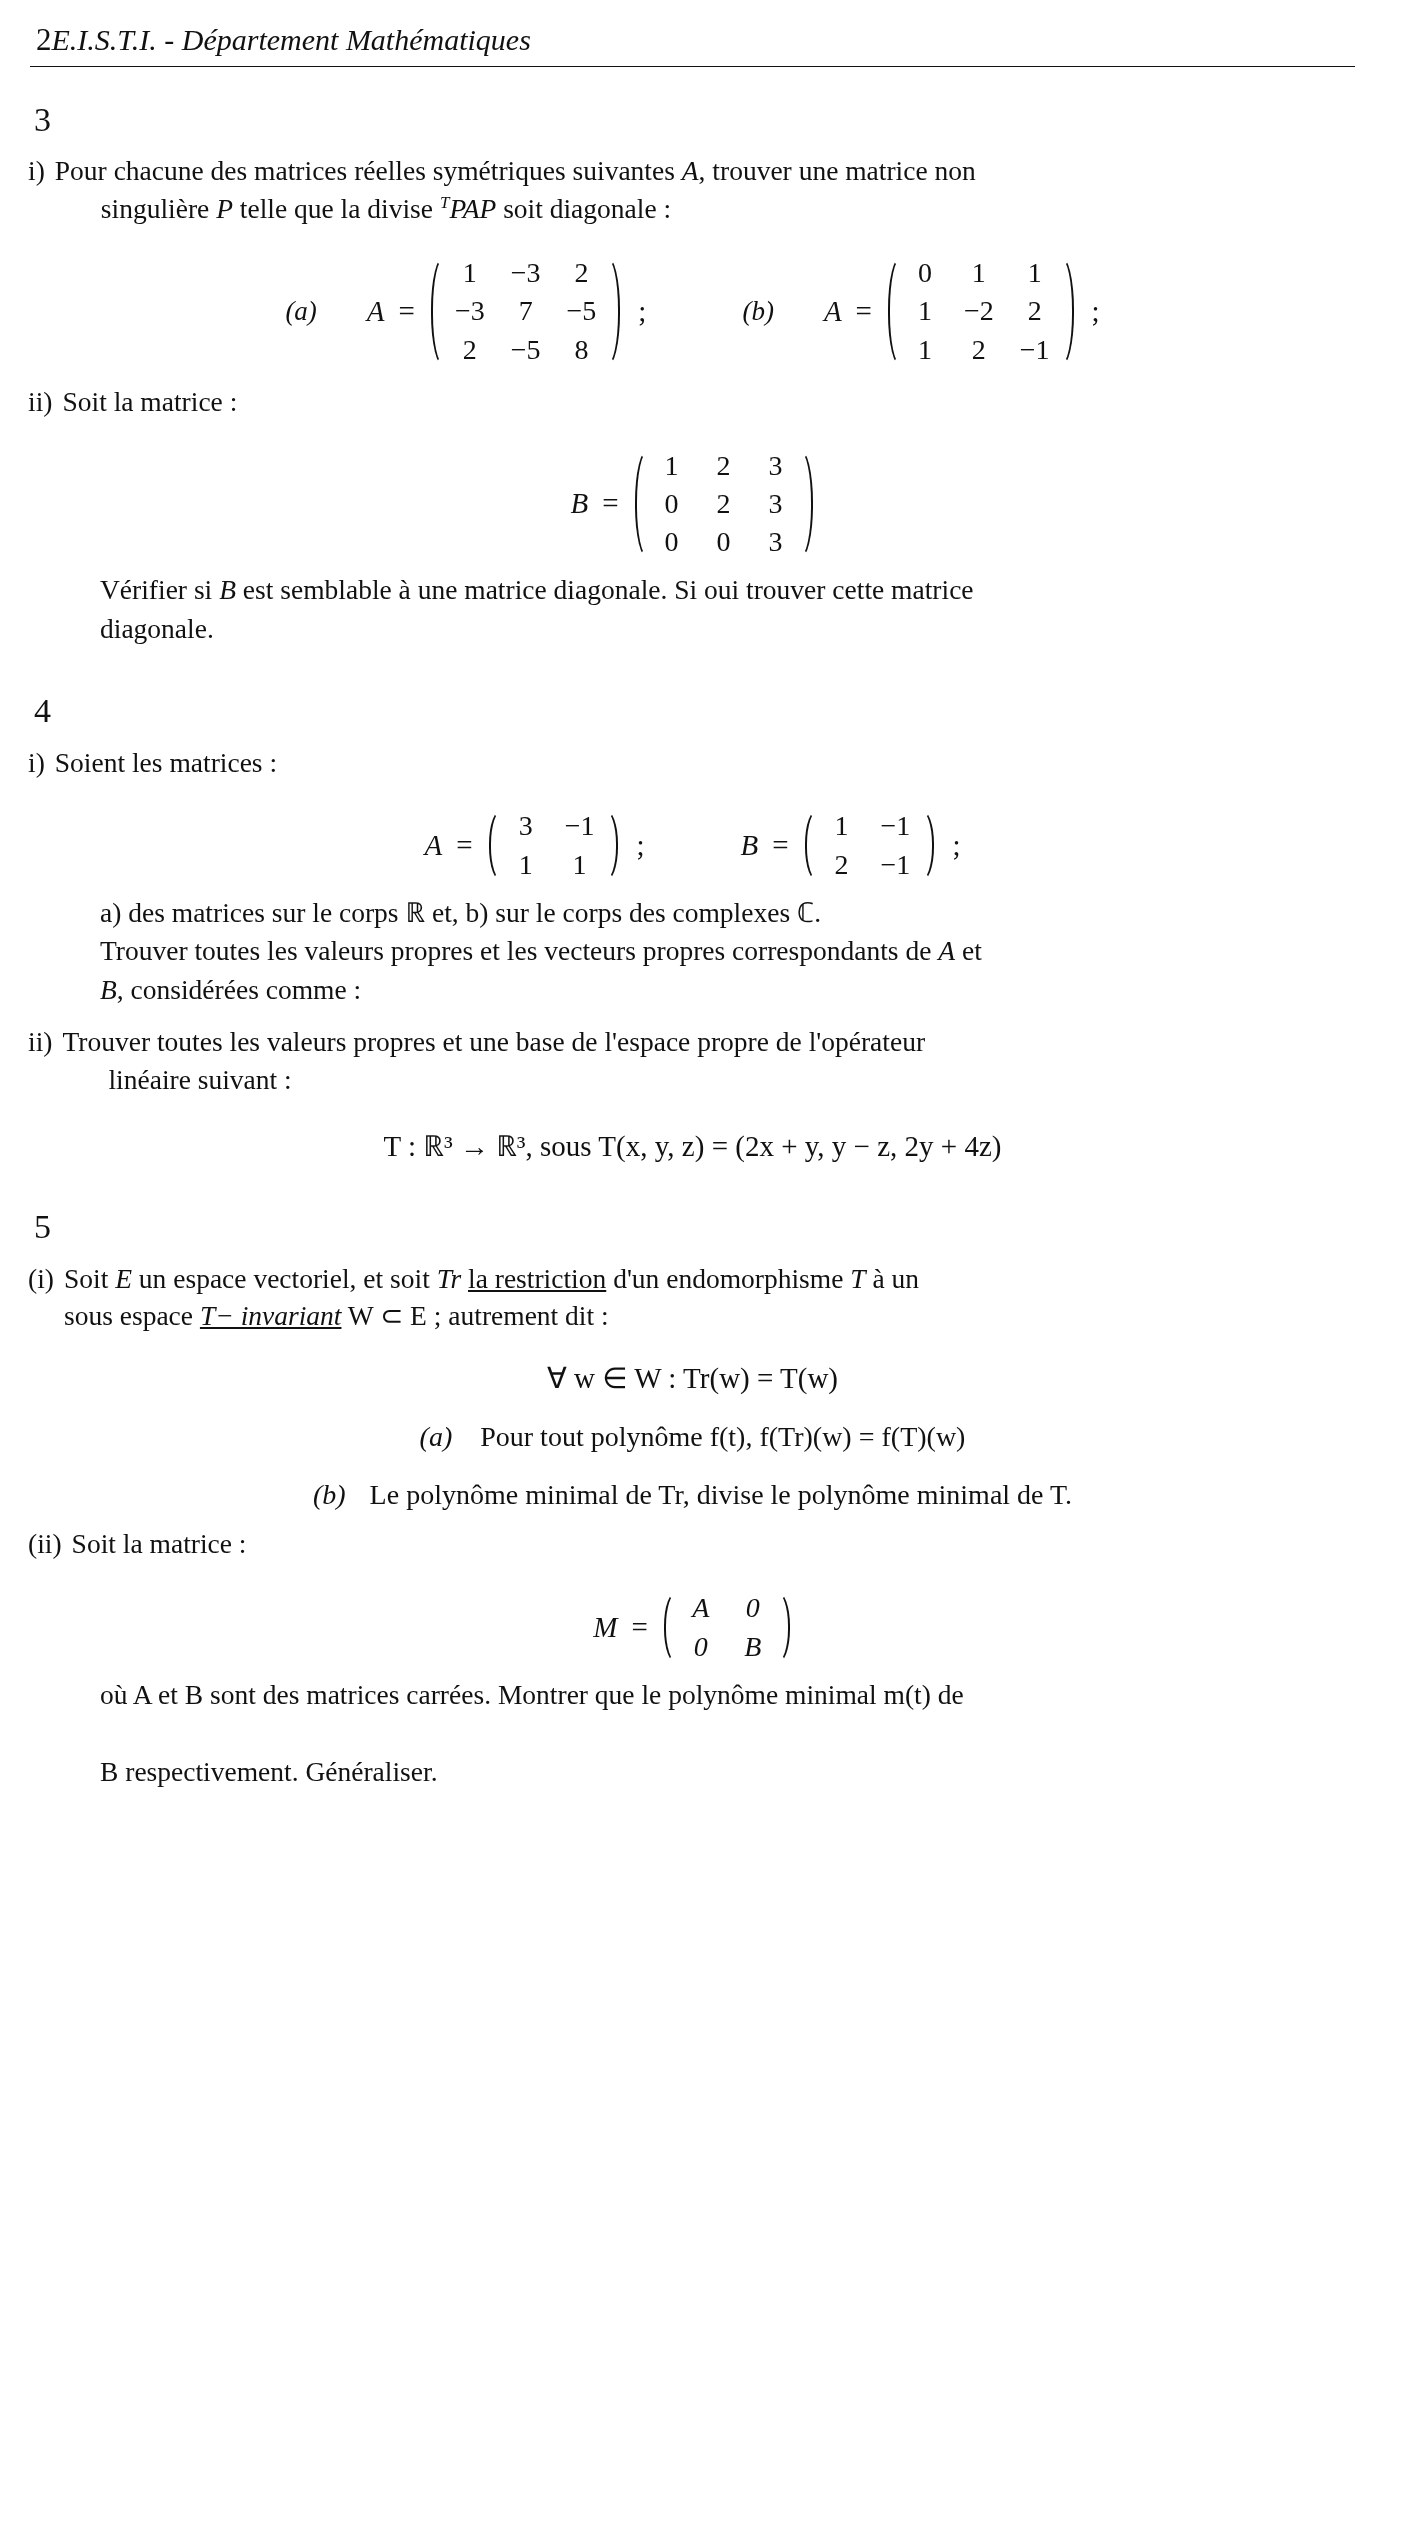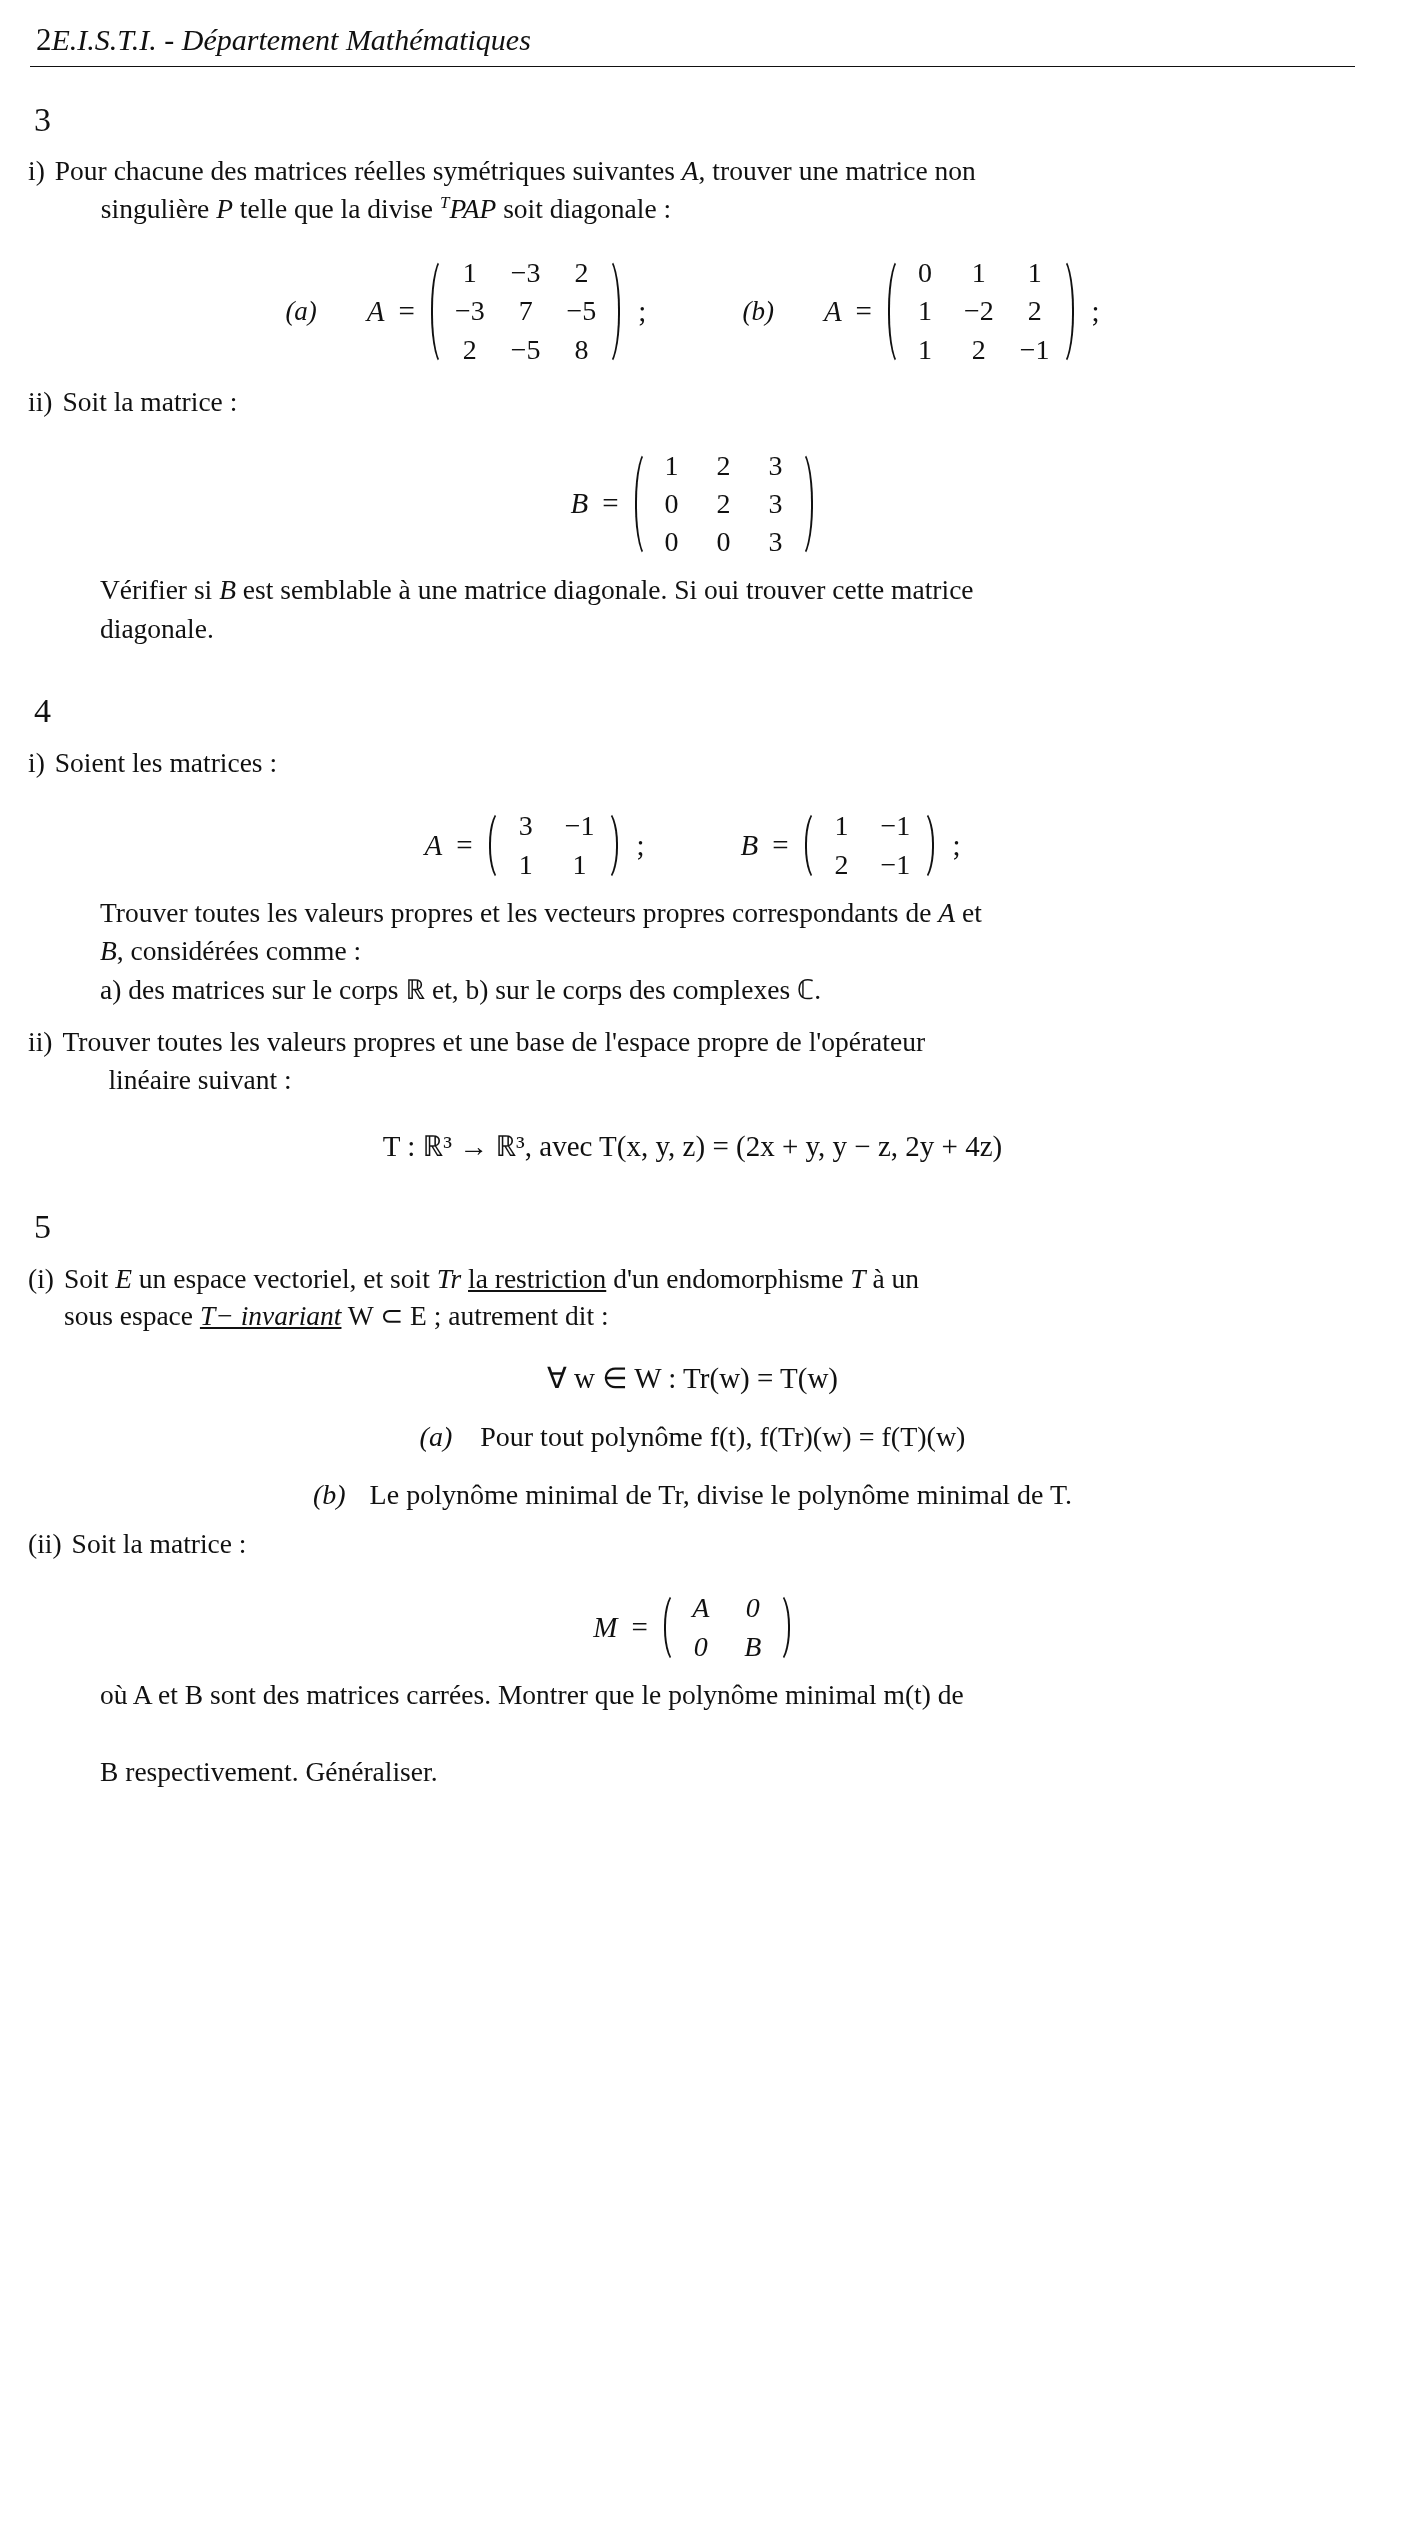--- a/index.html
+++ b/index.html
@@ -318,38 +318,38 @@
           <div>−1</div>
           <div>2</div>
           <div>−1</div>
         </span>
         <span class="paren right"></span>
       </span>
       <span class="semi">;</span>
     </span>
   </div>
 
+  <div class="blockquote">a) des matrices sur le corps ℝ et, b) sur le corps des complexes ℂ.</div>
+
   <div class="blockquote">
     <span>Trouver toutes les valeurs propres et les vecteurs propres correspondants de</span>
     <span class="it">A</span>
     <span>et</span><br>
     <span class="it">B</span><span>, considérées comme :</span>
   </div>
 
-  <div class="blockquote">a) des matrices sur le corps ℝ et, b) sur le corps des complexes ℂ.</div>
-
   <div class="item">
     <span class="lbl">ii)</span>
     <span class="body">
       <span>Trouver toutes les valeurs propres et une base de l'espace propre de l'opérateur</span><br>
       <span style="display:inline-block;width:46px"></span><span>linéaire suivant :</span>
     </span>
   </div>
 
-  <div class="centerline">T : ℝ³ → ℝ³,  avec T(x, y, z) = (2x + y,  y − z,  2y + 4z)</div>
+  <div class="centerline">T : ℝ³ → ℝ³,  sous T(x, y, z) = (2x + y,  y − z,  2y + 4z)</div>
 
   <div class="secnum s5">5</div>
 
   <div class="item">
     <span class="lbl">(i)</span>
     <span class="body">
       <span>Soit</span>
       <span class="it">E</span>
       <span>un espace vectoriel, et soit</span>
       <span class="it">Tr</span>

